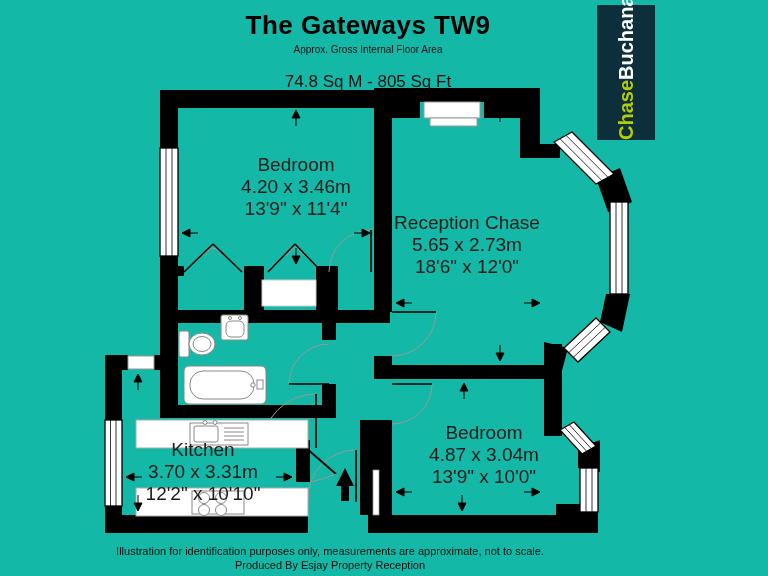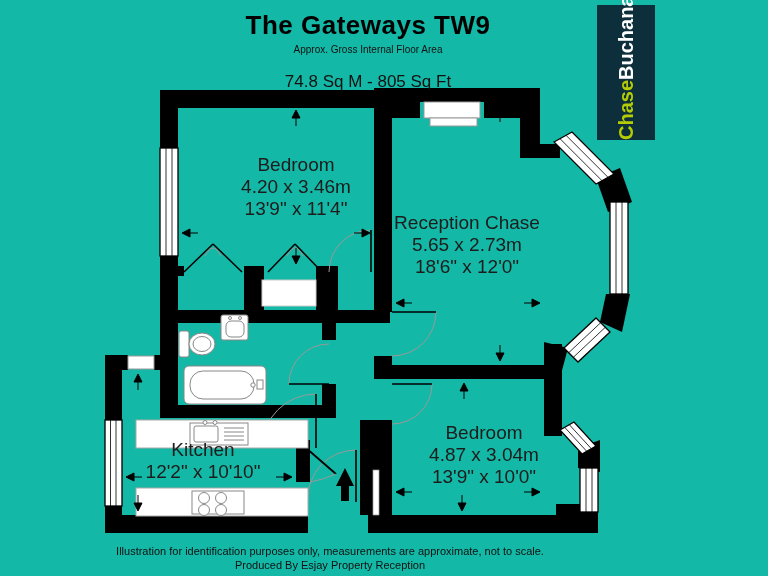--- a/index.html
+++ b/index.html
@@ -257,20 +257,21 @@
     <div>5.65 x 2.73m</div>
     <div>18'6" x 12'0"</div>
   </div>
   <div class="room-label" style="left:374px;top:422px;">
     <div>Bedroom</div>
     <div>4.87 x 3.04m</div>
     <div>13'9" x 10'0"</div>
   </div>
   <div class="room-label" style="left:93px;top:439px;">
     <div>Kitchen</div>
+    <div>3.70 x 3.31m</div>
     <div>12'2" x 10'10"</div>
   </div>
 
   <div class="footer">
     <div>Illustration for identification purposes only, measurements are approximate, not to scale.</div>
     <div>Produced By Esjay Property Reception</div>
   </div>
 
 </div>
 

